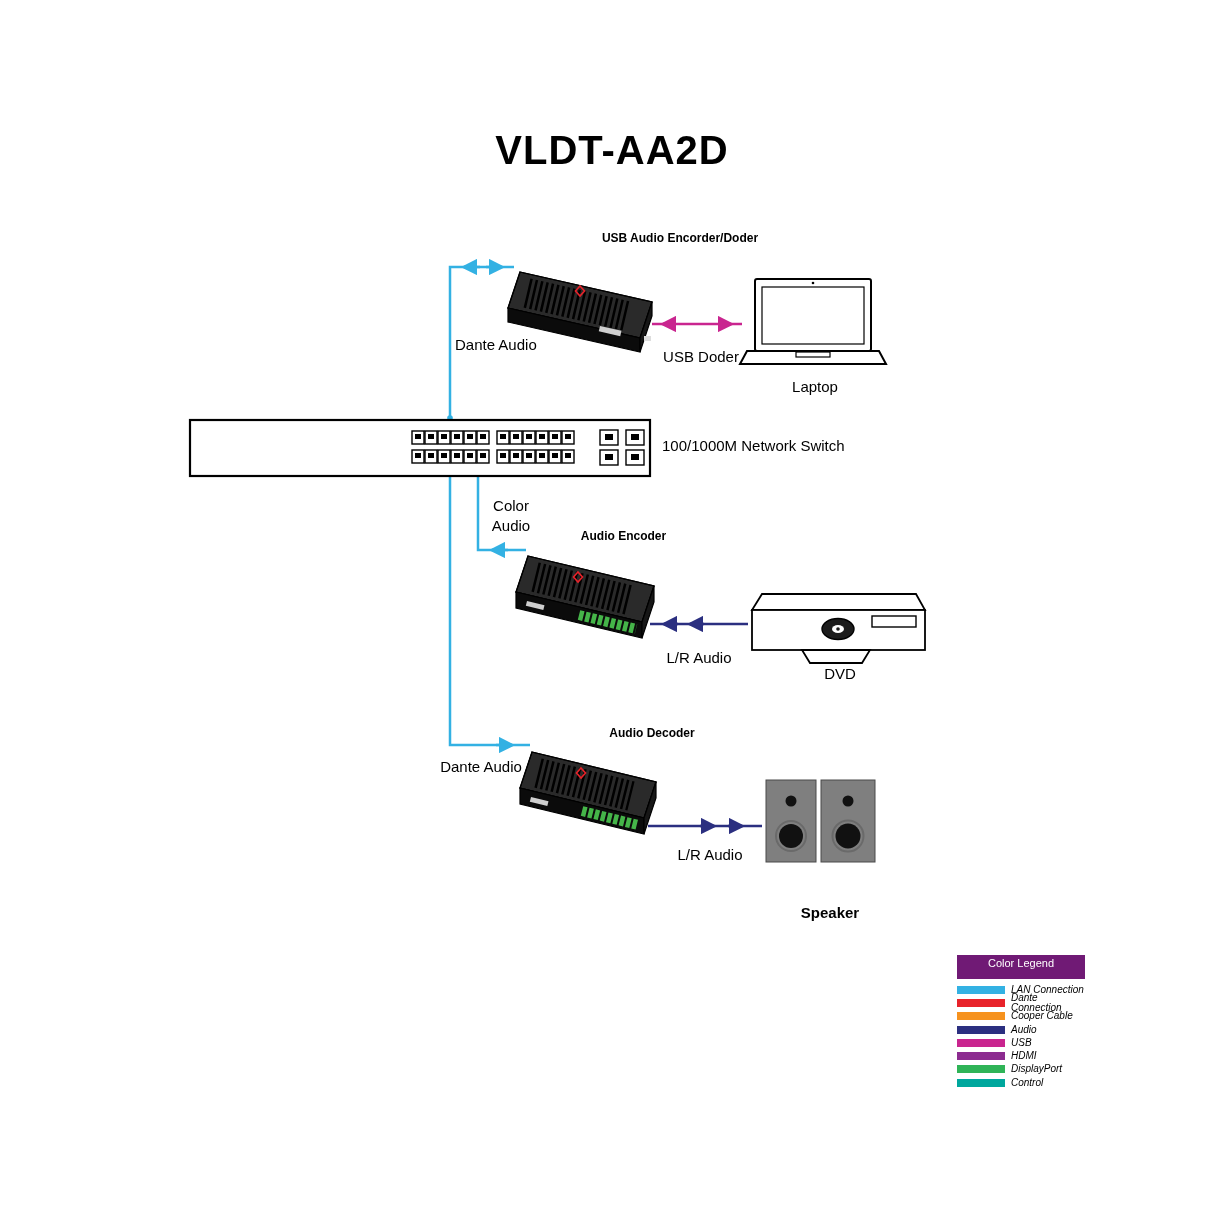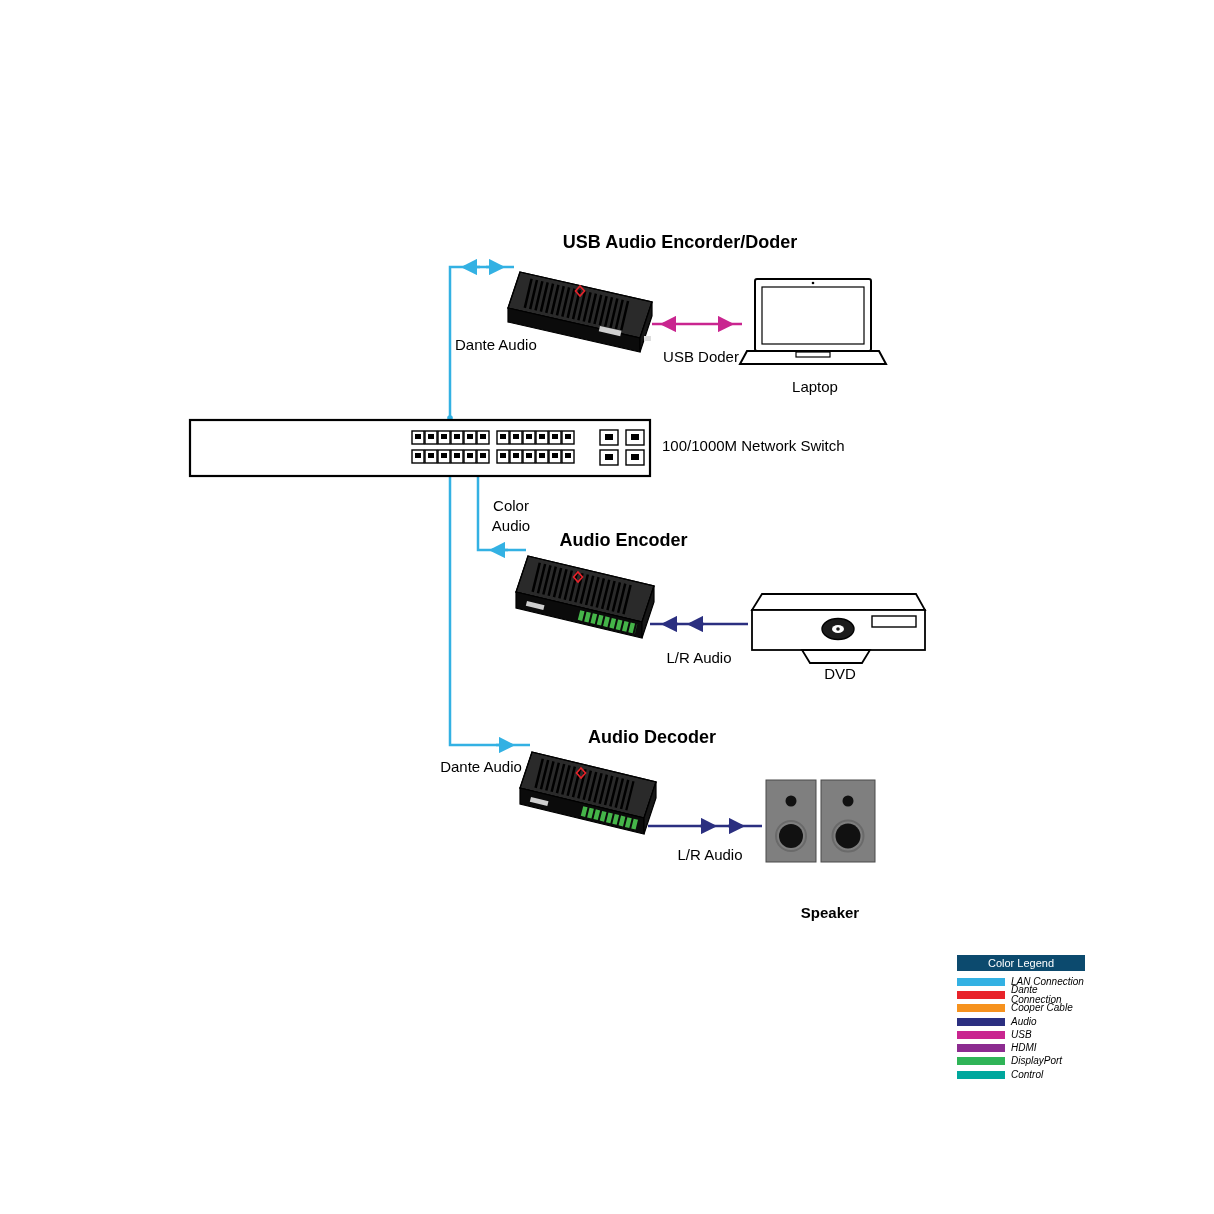--- a/index.html
+++ b/index.html
@@ -1,26 +1,26 @@
 <!DOCTYPE html>
 <html><head>
 <meta charset="utf-8">
 <style>
   html,body{margin:0;padding:0;background:#fff;}
   .canvas{position:relative;width:1214px;height:1214px;background:#ffffff;
           font-family:"Liberation Sans",sans-serif;color:#000;overflow:hidden;}
   .svg-layer{position:absolute;left:0;top:0;}
   .lbl{position:absolute;font-size:15px;line-height:1.3;white-space:nowrap;}
   .lbl.center{text-align:center;}
-  .lbl.bold{font-weight:bold;font-size:18px;}
+  .lbl.bold{font-weight:bold;font-size:12px;}
   .lbl.pre{white-space:pre-line;}
   .title{position:absolute;left:462px;top:128px;width:300px;text-align:center;
          font-size:40px;font-weight:800;letter-spacing:1px;}
   .legend{position:absolute;left:957px;top:955px;width:128px;}
-  .legend-header{background:#0c4a6e;color:#fff;font-size:11px;height:16px;
+  .legend-header{background:#701a75;color:#fff;font-size:11px;height:24px;
                  line-height:16px;text-align:center;}
   .legend-rows{margin-top:4px;font-style:italic;}
   .legend-row{height:13.3px;display:flex;align-items:center;gap:6px;}
   .swatch{display:inline-block;width:48px;height:8px;flex:0 0 48px;}
   .legend-label{font-size:10px;line-height:1;}
 </style>
 </head>
 <body>
 
 <div class="canvas">
@@ -169,20 +169,21 @@
       <circle cx="791" cy="801" r="5.5" fill="#111"></circle>
       <circle cx="791" cy="836" r="15" fill="none" stroke="#6a6a6a" stroke-width="2"></circle>
       <circle cx="791" cy="836" r="12" fill="#111"></circle>
       <rect x="821" y="780" width="54" height="82" fill="#7f7f7f" stroke="#4a4a4a" stroke-width="1"></rect>
       <circle cx="848" cy="801" r="5.5" fill="#111"></circle>
       <circle cx="848" cy="836" r="15.5" fill="none" stroke="#6a6a6a" stroke-width="2"></circle>
       <circle cx="848" cy="836" r="12.5" fill="#111"></circle>
     </g>
   </svg>
 
+  <div class="title">VLDT-AA2D</div>
 
   <div class="lbl bold center" style="left:555px;top:231px;width:250px;">USB Audio Encorder/Doder</div>
 
   <div class="lbl" style="left:455px;top:335px;">Dante Audio</div>
 
   <div class="lbl center" style="left:658px;top:347px;width:86px;">USB Doder</div>
 
   <div class="lbl center" style="left:772px;top:377px;width:86px;">Laptop</div>
 
   <div class="lbl" style="left:662px;top:436px;">100/1000M Network Switch</div>

